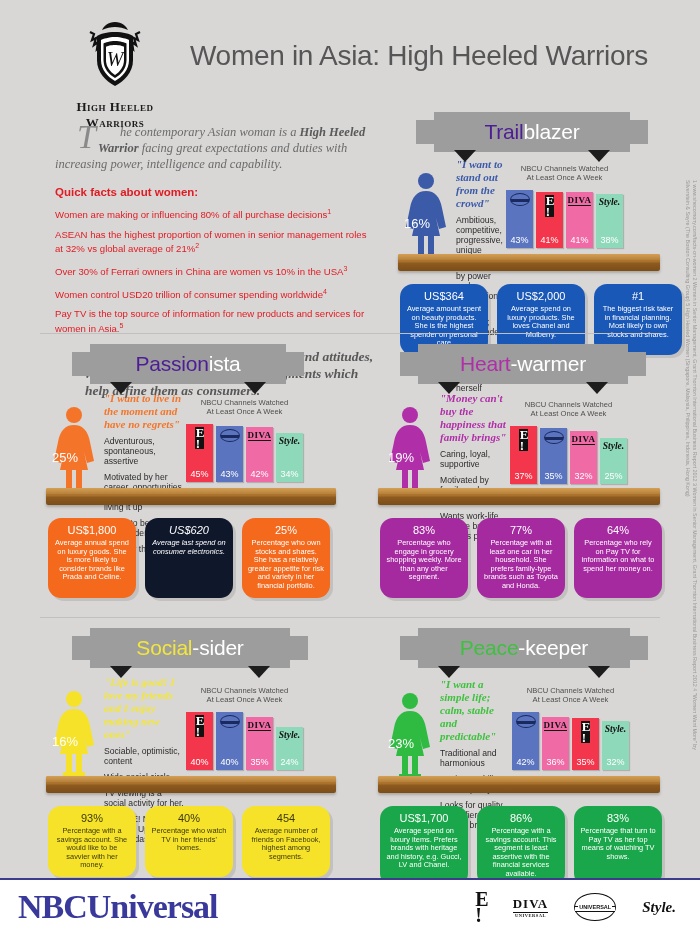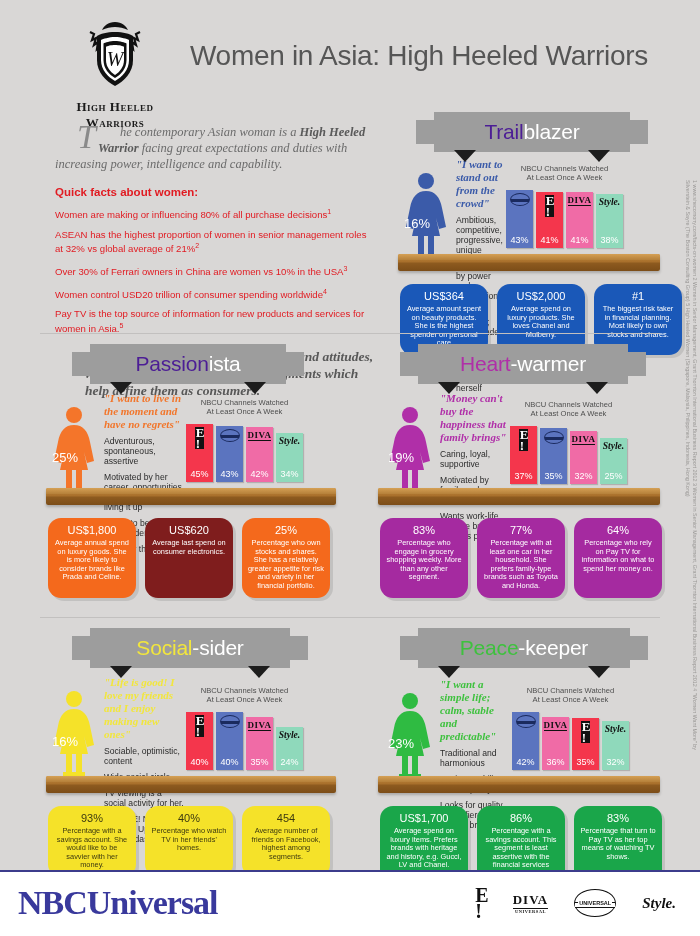--- a/index.html
+++ b/index.html
@@ -88,21 +88,21 @@
   .card .desc { display: block; text-align: center; font-size: 7.4px; line-height: 8.6px; }
 
   .divider { position: absolute; left: 40px; width: 620px; height: 1px; background: #c2c0bf; }
 
   
   .sources { position: absolute; right: 2px; top: 180px; width: 16px; height: 580px;
     font-size: 5.4px; color: #9a9896; line-height: 7px;
     writing-mode: vertical-rl; text-orientation: mixed; }
 
   
-  .footer { position: absolute; left: 0; bottom: 0; width: 700px; height: 66px; background: #ffffff;
+  .footer { position: absolute; left: 0; bottom: 0; width: 700px; height: 58px; background: #ffffff;
     display: flex; align-items: center; }
   .nbcu { font-family: "Liberation Serif", serif; font-size: 34px; font-weight: 700;
     color: #39399c; margin-left: 18px; letter-spacing: -1px; }
   .footer-logos { position: absolute; right: 24px; display: flex; align-items: center; gap: 26px; }
   .fl-e { font-family: "Liberation Serif", serif; font-weight: 700; font-size: 20px; color: #111;
     line-height: 16px; letter-spacing: -2px; }
   .fl-diva { font-family: "Liberation Serif", serif; font-weight: 700; font-size: 13px; color: #111;
     letter-spacing: 1px; text-align: center; }
   .fl-diva small { display: block; font-size: 4.5px; letter-spacing: .5px; border-top: 1px solid #111; }
   .fl-univ { width: 42px; height: 28px; border: 1.4px solid #111; border-radius: 50%;
@@ -265,21 +265,21 @@
               <span class="val">34%</span>
             </div>
           </div>
         </div>
         <div class="shelf" style="left:0px;top:144px;width:290px;"></div>
         <div class="cards" style="left:2px;top:174px;">
           <div class="card" style="background:#f4691c;">
             <span class="big">US$1,800</span>
             <span class="desc">Average annual spend on luxury goods. She is more likely to consider brands like Prada and Celine.</span>
           </div>
-          <div class="card" style="background:#7f1d1d;">
+          <div class="card" style="background:#0f172a;font-style:italic;">
             <span class="big">US$620</span>
             <span class="desc">Average last spend on consumer electronics.</span>
           </div>
           <div class="card" style="background:#f4691c;">
             <span class="big">25%</span>
             <span class="desc">Percentage who own stocks and shares. She has a relatively greater appetite for risk and variety in her financial portfolio.</span>
           </div>
         </div>
       </div>
       <div class="seg" style="left: 378px; top: 344px; width: 290px;">

